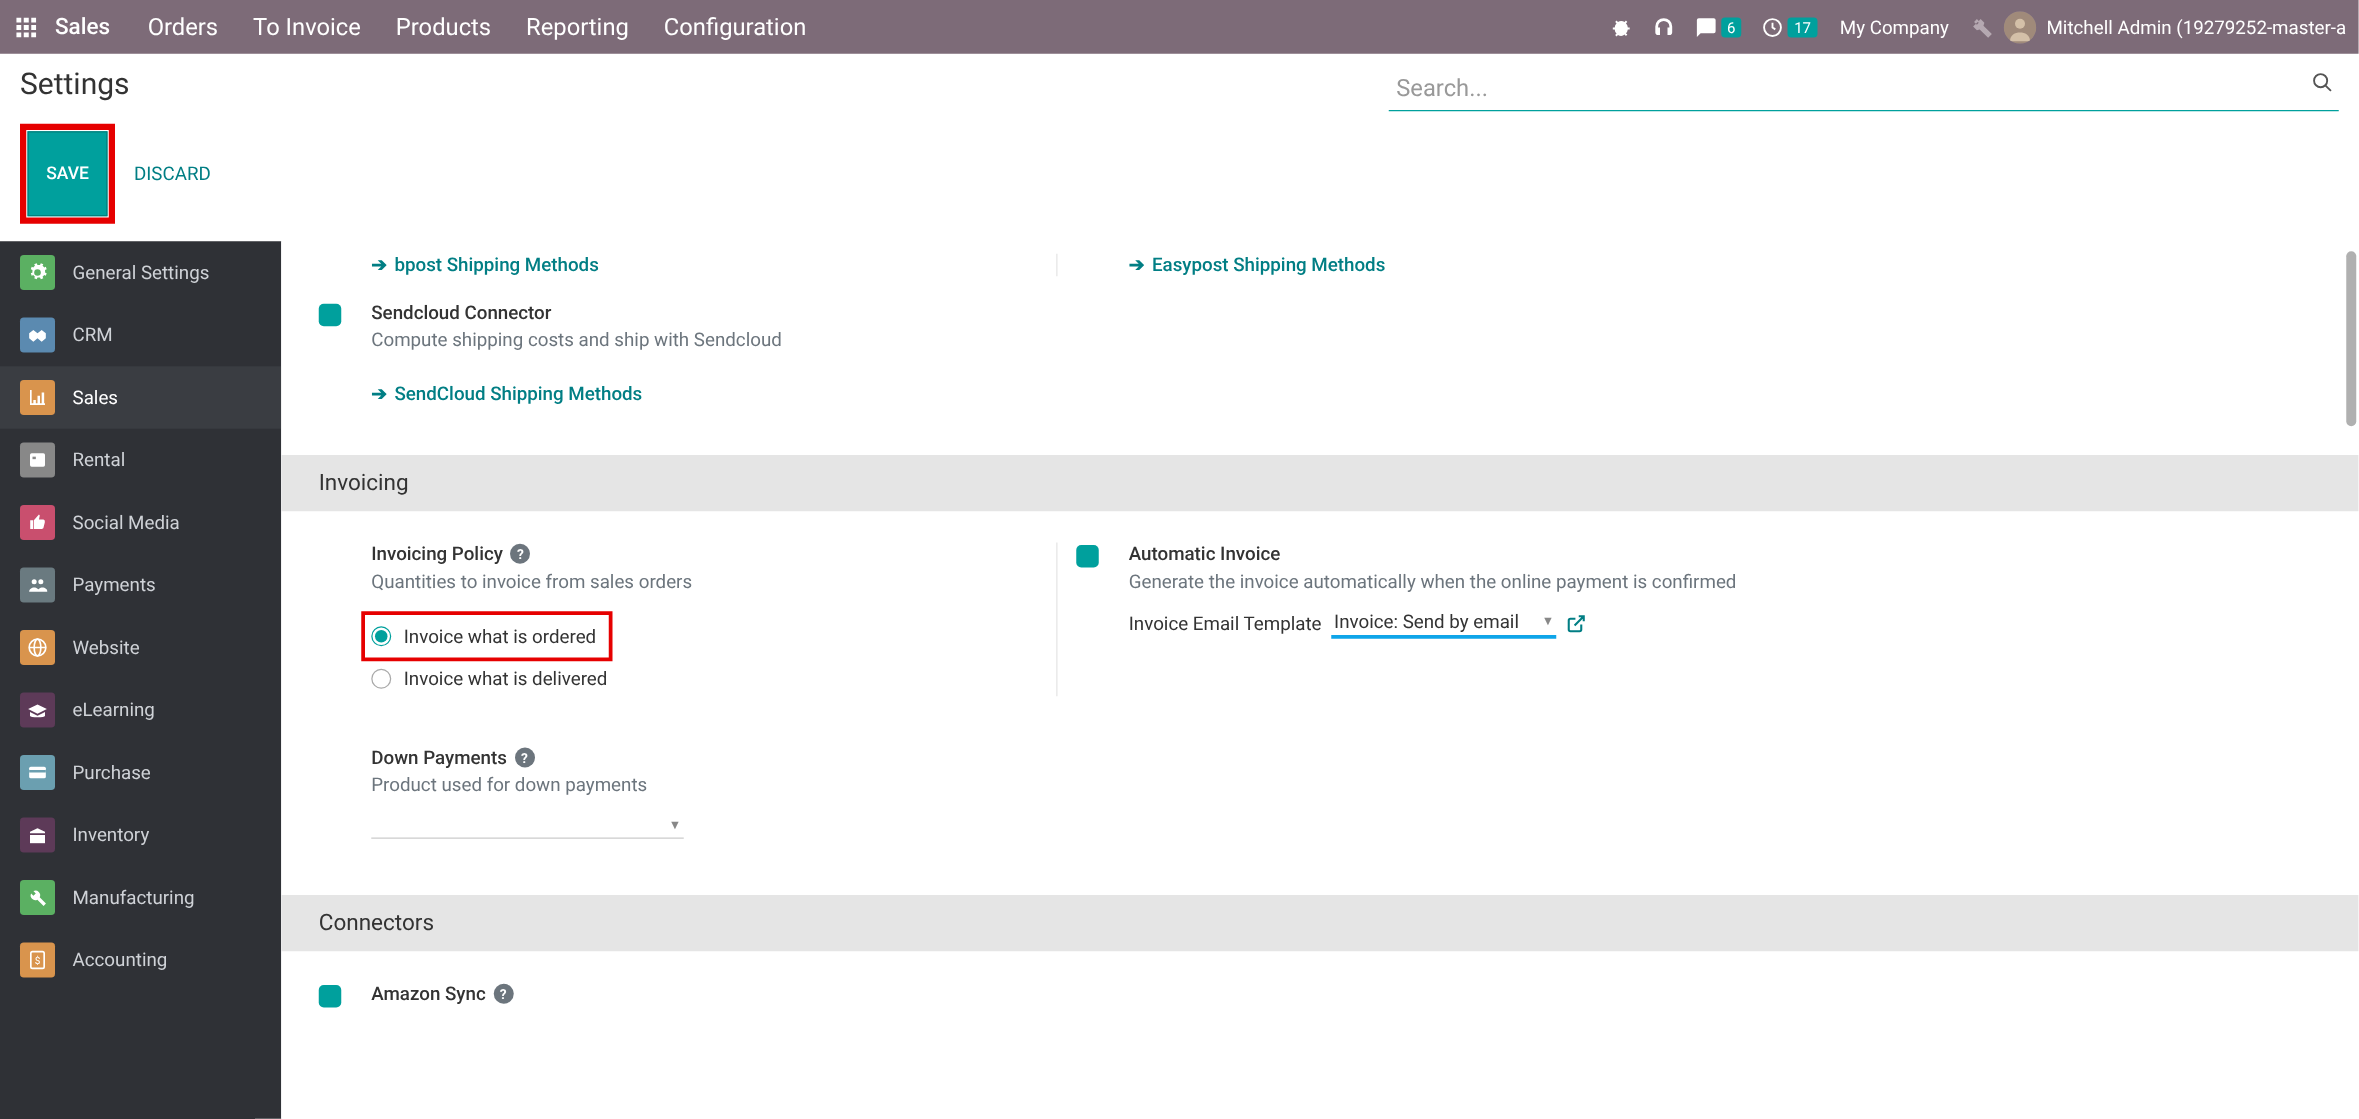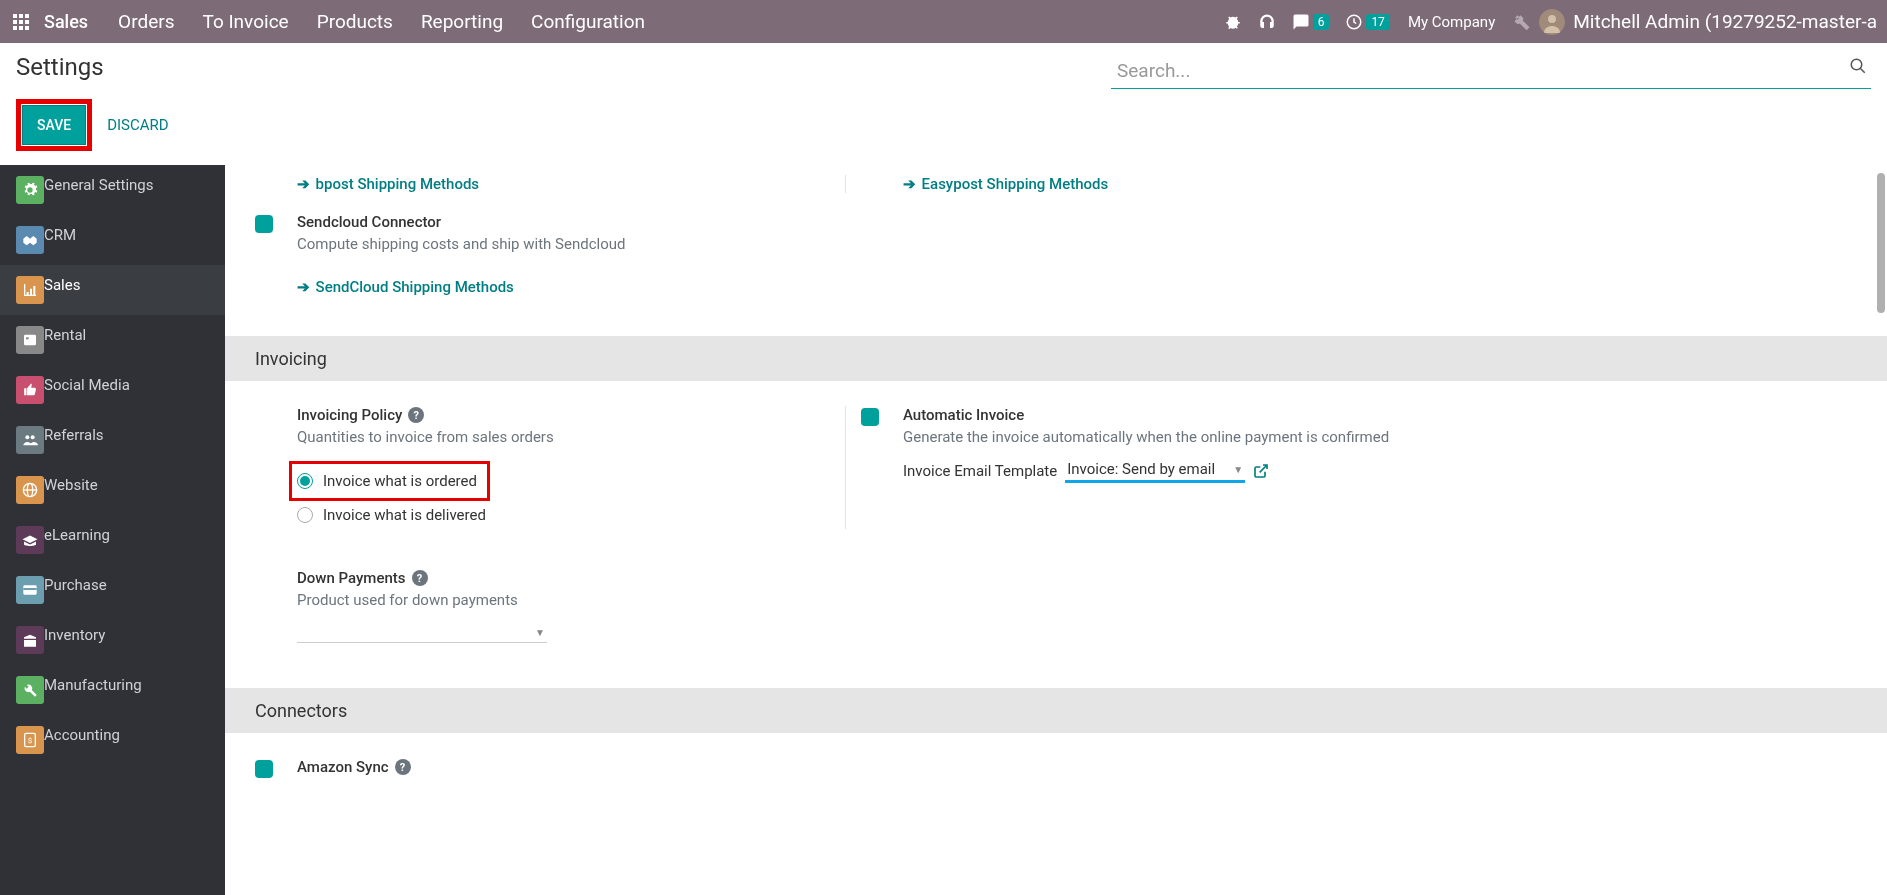--- a/index.html
+++ b/index.html
@@ -7,43 +7,43 @@
     
     
     .top-nav { height: 43px; background: #7d6b78; display: flex; align-items: center; color: #fff; padding: 0 10px; }
     .top-nav .apps-icon { width: 22px; height: 22px; margin-right: 12px; display: flex; align-items: center; justify-content: center; cursor: pointer; }
     .top-nav .brand { font-size: 18px; font-weight: 500; color: #fff; margin-right: 30px; }
     .top-nav .menu-item { font-size: 19px; color: #fff; margin-right: 28px; cursor: pointer; }
     .top-nav .spacer { flex: 1; }
     .top-nav .right-icon { margin: 0 8px; cursor: pointer; display: flex; align-items: center; }
     .top-nav .badge { background: #00a09d; color: #fff; border-radius: 3px; padding: 1px 5px; font-size: 12px; margin-left: 3px; }
     .top-nav .company { font-size: 15px; margin: 0 10px; }
-    .top-nav .user { display: flex; align-items: center; font-size: 19px; }
+    .top-nav .user { display: flex; align-items: center; font-size: 15px; }
     .top-nav .avatar { width: 26px; height: 26px; border-radius: 50%; background: #8a7a86; margin-right: 8px; display: flex; align-items: center; justify-content: center; overflow: hidden; }
     
     
     .header { padding: 10px 16px 0 16px; display: flex; justify-content: space-between; align-items: flex-start; }
     .header h1 { font-size: 24px; font-weight: 400; color: #333; }
     .search-wrap { flex: 0 0 760px; position: relative; }
     .search-input { width: 100%; border: none; border-bottom: 1px solid #00a09d; padding: 6px 30px 6px 6px; font-size: 19px; outline: none; color: #555; }
     .search-input::placeholder { color: #999; }
     .search-icon { position: absolute; right: 4px; top: 4px; color: #666; }
     
     
     .actions { padding: 10px 16px 14px 16px; display: flex; align-items: center; gap: 15px; }
-    .btn-save { background: #00a09d; color: #fff; border: 1px solid #00807c; padding: 11px 14px; font-size: 14px; font-weight: 500; cursor: pointer; }
+    .btn-save { background: #00a09d; color: #fff; border: 1px solid #00807c; padding: 25px 14px; font-size: 14px; font-weight: 500; cursor: pointer; }
     .btn-discard { background: none; border: none; color: #017e84; font-size: 15px; cursor: pointer; }
     .highlight-save { border: 5px solid #e60000; display: inline-block; padding: 1px; }
     
     
     .main { display: flex; height: calc(100% - 142px); }
     
     
     .sidebar { width: 225px; background: #2f3136; flex-shrink: 0; overflow-y: auto; }
-    .sidebar-item { display: flex; align-items: flex-start; padding: 11px 16px; color: #cfd2d7; cursor: pointer; font-size: 15px; }
+    .sidebar-item { display: flex; align-items: center; padding: 11px 16px; color: #cfd2d7; cursor: pointer; font-size: 15px; gap: 14px; }
     .sidebar-item.active { background: #3a3d42; color: #fff; }
     .sidebar-icon { width: 28px; height: 28px; border-radius: 3px; display: flex; align-items: center; justify-content: center; flex-shrink: 0; font-size: 15px; }
     .ic-gear { background: #5bb062; }
     .ic-crm { background: #5b8ab0; }
     .ic-sales { background: #d9944d; }
     .ic-rental { background: #888; }
     .ic-social { background: #c94f6e; }
     .ic-referrals { background: #6a7a80; }
     .ic-website { background: #d9944d; }
     .ic-elearning { background: #5d3a58; }
@@ -222,21 +222,21 @@
       <span>Social Media</span>
     </div>
     <div class="sidebar-item">
       <div class="sidebar-icon ic-referrals">
           <svg width="16" height="14" viewBox="0 0 24 20" fill="#fff">
             <circle cx="8" cy="6" r="3"></circle>
             <circle cx="16" cy="6" r="3"></circle>
             <path d="M2 18c0-3 3-5 6-5s6 2 6 5M12 18c0-3 3-5 6-5s6 2 6 5"></path>
           </svg>
         </div>
-      <span>Referrals</span>
+      <span>Payments</span>
     </div>
     <div class="sidebar-item">
       <div class="sidebar-icon ic-website">
           <svg width="16" height="16" viewBox="0 0 24 24" fill="#fff">
             <circle cx="12" cy="12" r="10" fill="none" stroke="#fff" stroke-width="2"></circle>
             <ellipse cx="12" cy="12" rx="4" ry="10" fill="none" stroke="#fff" stroke-width="2"></ellipse>
             <line x1="2" y1="12" x2="22" y2="12" stroke="#fff" stroke-width="2"></line>
           </svg>
         </div>
       <span>Website</span>

